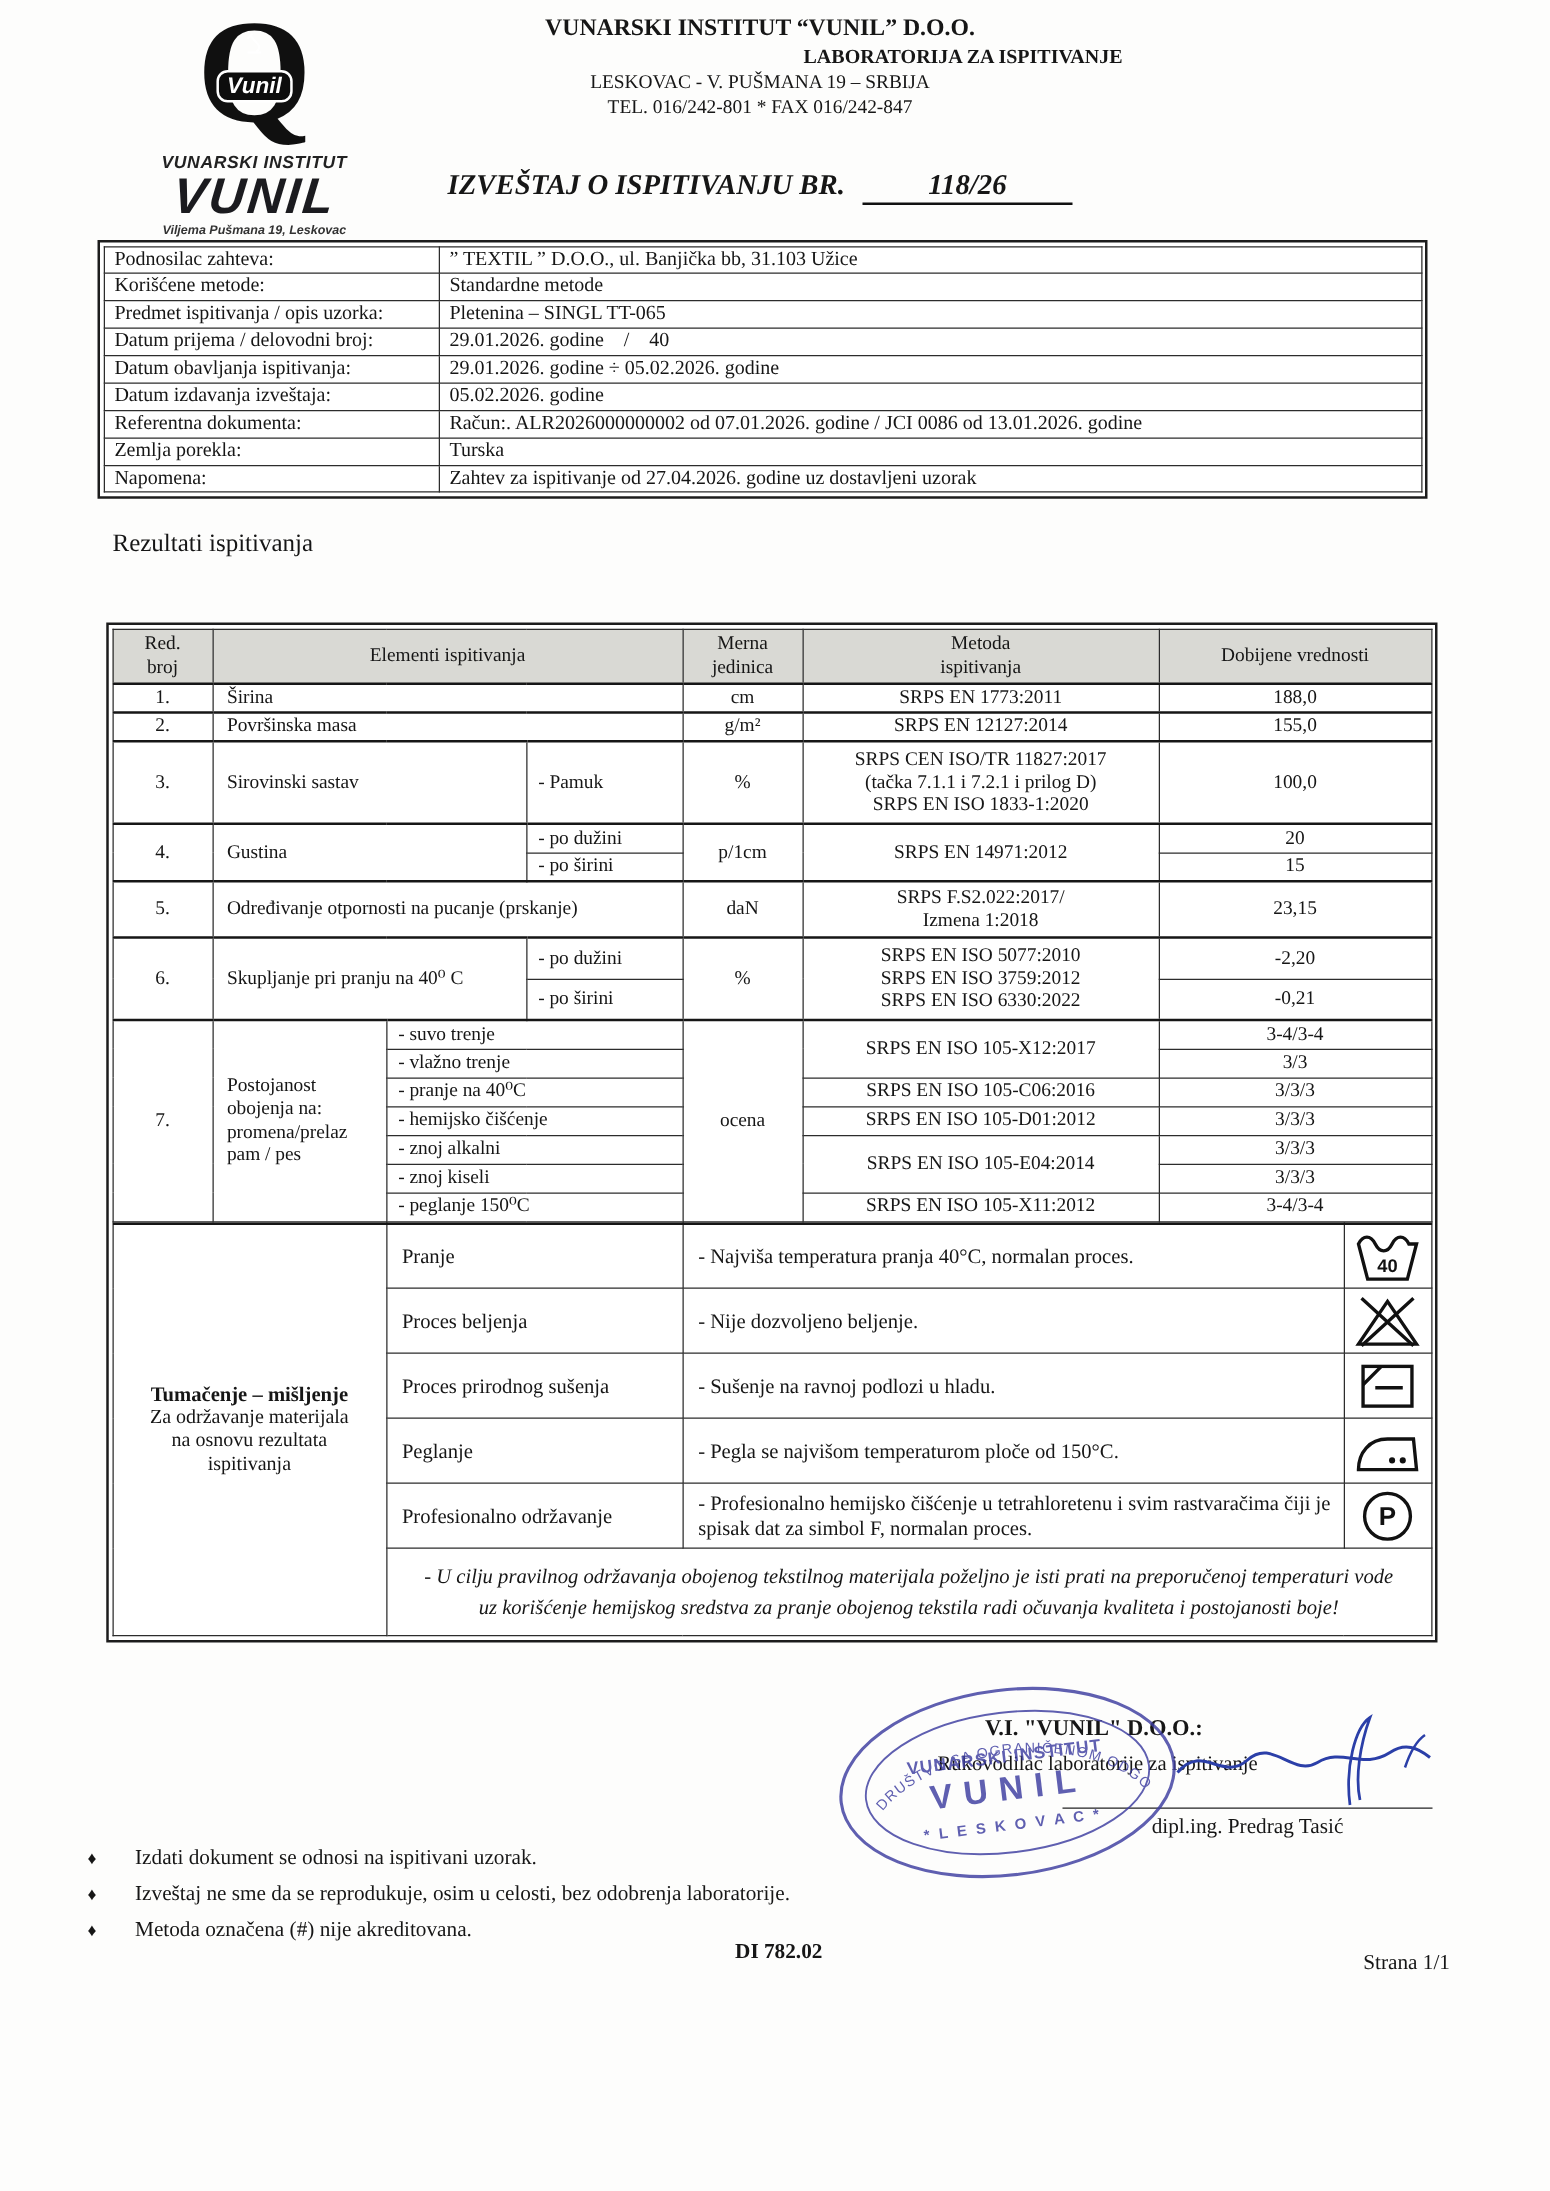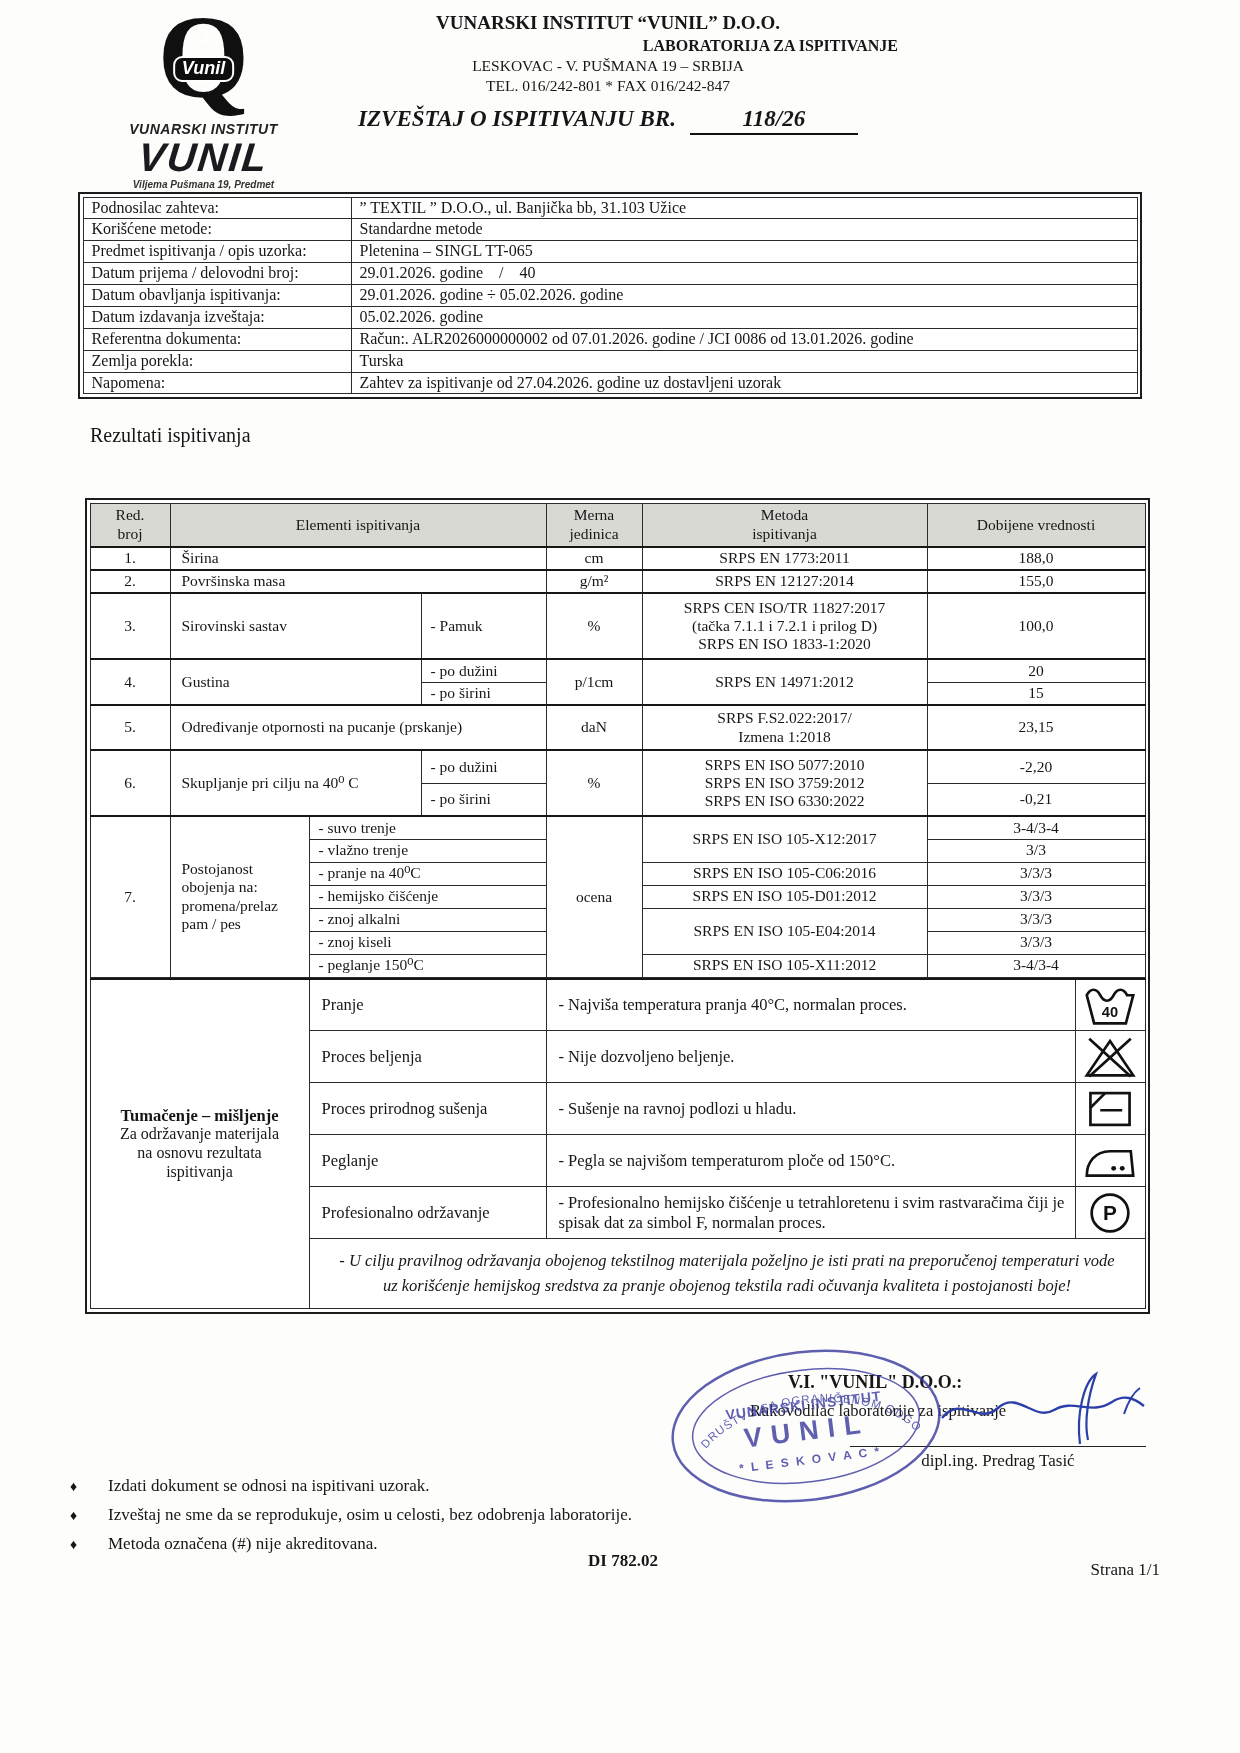--- a/index.html
+++ b/index.html
@@ -14,21 +14,21 @@
   .q-scope { position:absolute; left:50%; top:22px; transform:translateX(-50%); }
   .q-pill { position:absolute; left:50%; top:52px; transform:translateX(-50%); background:#0d0d0d; border:2px solid #fff; border-radius:9px; padding:0 7px 1px; color:#fff; font-family:"Liberation Sans",sans-serif; font-style:italic; font-weight:bold; font-size:18px; }
   .logo-inst { margin-top:3px; font-family:"Liberation Sans",sans-serif; font-style:italic; font-weight:bold; font-size:14px; letter-spacing:.5px; color:#222; }
   .logo-name { font-family:"Liberation Sans",sans-serif; font-style:italic; font-weight:900; font-size:40px; line-height:1; color:#1b1b1f; transform:skewX(-6deg); letter-spacing:2px; }
   .logo-addr { margin-top:2px; font-family:"Liberation Sans",sans-serif; font-style:italic; font-weight:bold; font-size:10px; color:#333; }
 
   .header-center { position:absolute; left:318px; top:12px; width:580px; text-align:center; }
   .hc-company { font-size:19px; font-weight:bold; }
   .hc-lab { margin-top:3px; font-size:16px; font-weight:bold;text-align:right; }
   .hc-addr, .hc-tel { margin-top:2px; font-size:15.5px; }
-  .report-title { margin-top:11px; font-size:23px; font-weight:bold; font-style:italic; white-space:nowrap; }
+  .report-title { margin-top:40px; font-size:23px; font-weight:bold; font-style:italic; white-space:nowrap; }
   .report-num { display:inline-block; min-width:168px; border-bottom:2.5px solid #111; text-align:center; padding:0 8px 1px; margin-left:14px; }
 
   .badge { position:absolute; left:903px; top:8px; width:112px; height:152px; border:1.5px solid #707070; border-radius:7px; text-align:center; padding:7px 4px 4px; font-family:"DejaVu Sans",sans-serif; background:#fff; }
   .badge-org { font-weight:bold; font-size:12.5px; letter-spacing:1px; margin-top:1px; }
   .badge-num { font-size:10.5px; margin-top:1px; }
   .badge-div { border-top:1px solid #888; margin:7px 3px 6px; }
   .badge-cap { font-weight:bold; font-size:10px; line-height:1.25; }
   .badge-std { font-size:9px; margin-top:1px; font-weight:bold; }
 
   
@@ -87,21 +87,21 @@
   <div class="logo-left">
     <div class="q-wrap">
       <div class="q-char">Q</div>
       <svg class="q-scope" width="18" height="18" viewBox="0 0 18 18">
         <path d="M5 2 L10 8 M7 1 L3 5 M10 8 C13 10 13 14 10 15 M3 16 H14" stroke="#ffffff" stroke-width="1.6" fill="none"></path>
       </svg>
       <div class="q-pill">Vunil</div>
     </div>
     <div class="logo-inst">VUNARSKI INSTITUT</div>
     <div class="logo-name">VUNIL</div>
-    <div class="logo-addr">Viljema Pušmana 19, Predmet</div>
+    <div class="logo-addr">Viljema Pušmana 19, Leskovac</div>
   </div>
 
   <div class="header-center">
     <div class="hc-company">VUNARSKI INSTITUT “VUNIL” D.O.O.</div>
     <div class="hc-lab">LABORATORIJA ZA ISPITIVANJE</div>
     <div class="hc-addr">LESKOVAC - V. PUŠMANA 19 – SRBIJA</div>
     <div class="hc-tel">TEL. 016/242-801 * FAX  016/242-847</div>
     <div class="report-title">
       <span>IZVEŠTAJ O ISPITIVANJU BR.</span><span class="report-num">118/26</span>
     </div>
@@ -224,21 +224,21 @@
           <td class="c-num">5.</td>
           <td class="c-name" colspan="3">Određivanje otpornosti na pucanje (prskanje)</td>
           <td class="c-unit">daN</td>
           <td class="c-meth pre">SRPS F.S2.022:2017/
 Izmena 1:2018</td>
           <td class="c-val">23,15</td>
         </tr>
 
         <tr class="sep h33">
           <td class="c-num" rowspan="2">6.</td>
-          <td class="c-name" colspan="2" rowspan="2">Skupljanje pri cilju na 40⁰ C</td>
+          <td class="c-name" colspan="2" rowspan="2">Skupljanje pri pranju na 40⁰ C</td>
           <td class="c-sub">- po dužini</td>
           <td class="c-unit" rowspan="2">%</td>
           <td class="c-meth pre" rowspan="2">SRPS EN ISO 5077:2010
 SRPS EN ISO 3759:2012
 SRPS EN ISO 6330:2022</td>
           <td class="c-val">-2,20</td>
         </tr>
         <tr class="h33">
           <td class="c-sub">- po širini</td>
           <td class="c-val">-0,21</td>

